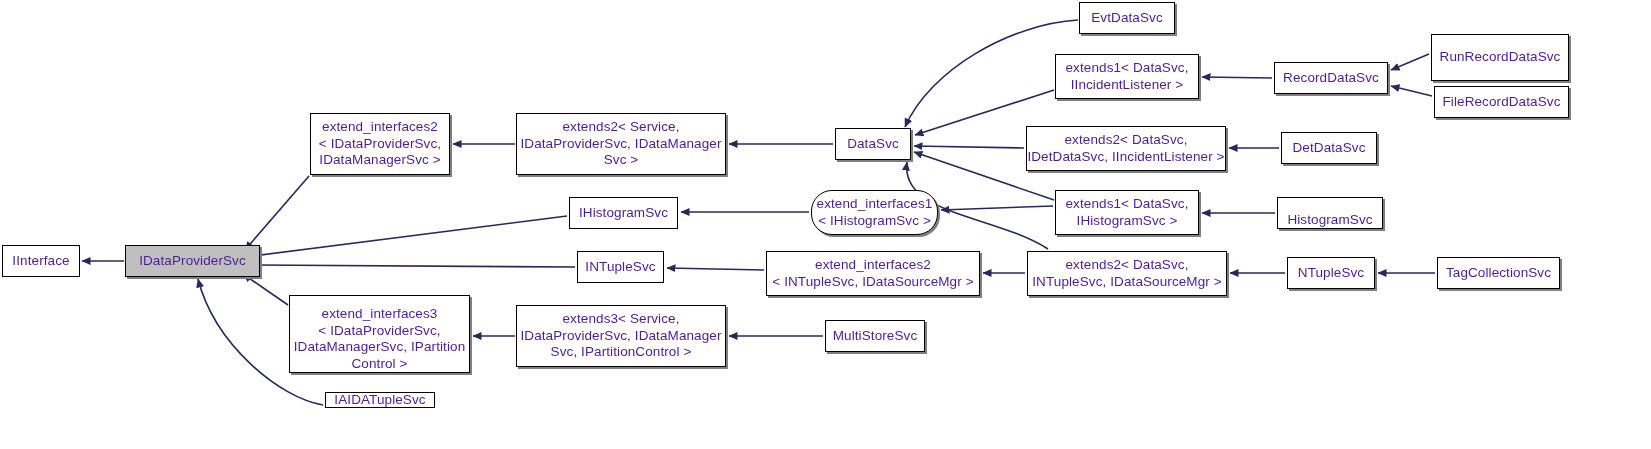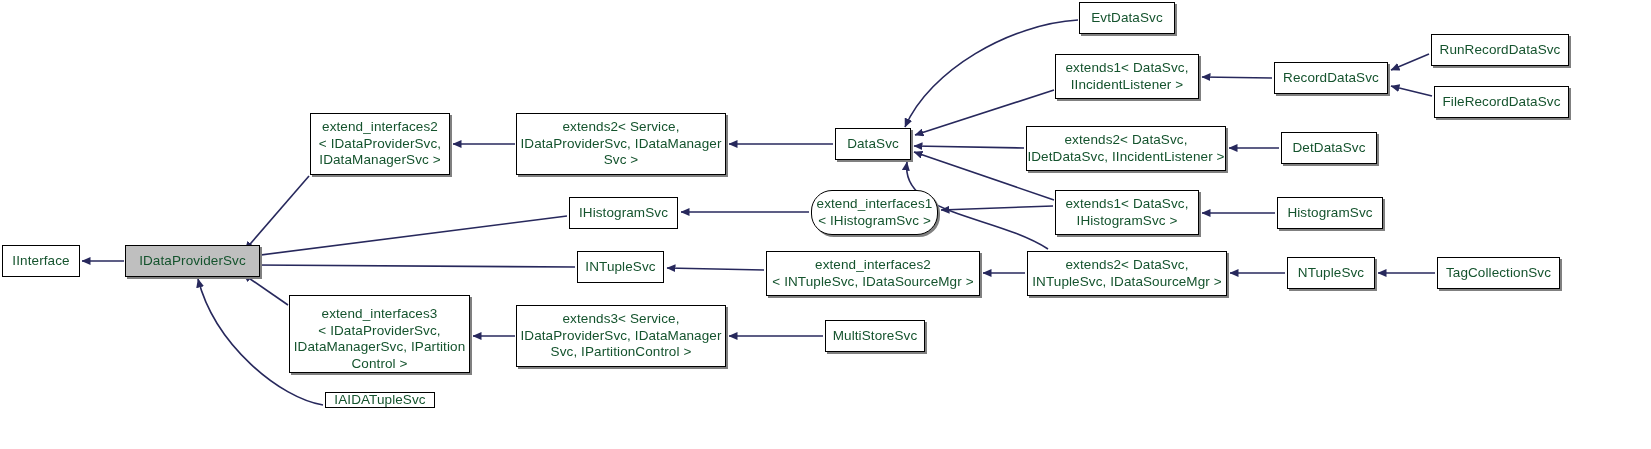--- a/index.html
+++ b/index.html
@@ -21,21 +21,21 @@
     top: 0;
     width: 1651px;
     height: 449px;
     pointer-events: none;
   }
   .node {
     position: absolute;
     box-sizing: border-box;
     border: 1px solid #000000;
     background: #ffffff;
-    color: #14532d;
+    color: #4c1d95;
     font-size: 13.5px;
     line-height: 16.5px;
     display: flex;
     align-items: center;
     justify-content: center;
     text-align: center;
     white-space: pre;
     letter-spacing: 0.1px;
     z-index: 3;
   }
@@ -98,31 +98,31 @@
 &lt; IDataProviderSvc,
 IDataManagerSvc &gt;</span></div>
       <div class="node shadow" style="left: 516px; top: 113px; width: 210px; height: 62px;"><span class="label">extends2&lt; Service,
 IDataProviderSvc, IDataManager
 Svc &gt;</span></div>
       <div class="node shadow" style="left: 835px; top: 128px; width: 76px; height: 32px;"><span class="label">DataSvc</span></div>
       <div class="node shadow" style="left: 1079px; top: 2px; width: 96px; height: 32px;"><span class="label">EvtDataSvc</span></div>
       <div class="node shadow" style="left: 1055px; top: 54px; width: 144px; height: 45px;"><span class="label">extends1&lt; DataSvc,
 IIncidentListener &gt;</span></div>
       <div class="node shadow" style="left: 1274px; top: 62px; width: 114px; height: 32px;"><span class="label">RecordDataSvc</span></div>
-      <div class="node shadow" style="left: 1431px; top: 34px; width: 138px; height: 32px;"><span class="label">RunRecordDataSvc</span></div>
+      <div class="node shadow" style="left: 1431px; top: 34px; width: 138px; height: 47px;"><span class="label">RunRecordDataSvc</span></div>
       <div class="node shadow" style="left: 1434px; top: 86px; width: 135px; height: 32px;"><span class="label">FileRecordDataSvc</span></div>
       <div class="node shadow" style="left: 1026px; top: 126px; width: 200px; height: 45px;"><span class="label">extends2&lt; DataSvc,
 IDetDataSvc, IIncidentListener &gt;</span></div>
       <div class="node shadow" style="left: 1281px; top: 132px; width: 96px; height: 32px; text-align: center;"><span class="label">DetDataSvc</span></div>
       <div class="node" style="left: 569px; top: 197px; width: 109px; height: 32px;"><span class="label">IHistogramSvc</span></div>
       <div class="node shadow" style="left: 811px; top: 190px; width: 127px; height: 45px; border-radius: 21px;"><span class="label">extend_interfaces1
 &lt; IHistogramSvc &gt;</span></div>
       <div class="node shadow" style="left: 1055px; top: 190px; width: 144px; height: 45px;"><span class="label">extends1&lt; DataSvc,
 IHistogramSvc &gt;</span></div>
-      <div class="node shadow" style="left: 1277px; top: 197px; width: 106px; height: 32px;"><span class="label">HistogramSvc</span></div>
+      <div class="node shadow" style="left: 1277px; top: 197px; width: 106px; height: 32px; align-items: flex-end;"><span class="label">HistogramSvc</span></div>
       <div class="node" style="left: 577px; top: 251px; width: 87px; height: 32px;"><span class="label">INTupleSvc</span></div>
       <div class="node shadow" style="left: 766px; top: 251px; width: 214px; height: 45px;"><span class="label">extend_interfaces2
 &lt; INTupleSvc, IDataSourceMgr &gt;</span></div>
       <div class="node shadow" style="left: 1027px; top: 251px; width: 200px; height: 45px;"><span class="label">extends2&lt; DataSvc,
 INTupleSvc, IDataSourceMgr &gt;</span></div>
       <div class="node shadow" style="left: 1287px; top: 257px; width: 88px; height: 32px;"><span class="label">NTupleSvc</span></div>
       <div class="node shadow" style="left: 1437px; top: 257px; width: 123px; height: 32px;"><span class="label">TagCollectionSvc</span></div>
       <div class="node shadow" style="left: 289px; top: 295px; width: 181px; height: 78px; align-items: flex-end;"><span class="label">extend_interfaces3
 &lt; IDataProviderSvc,
 IDataManagerSvc, IPartition

